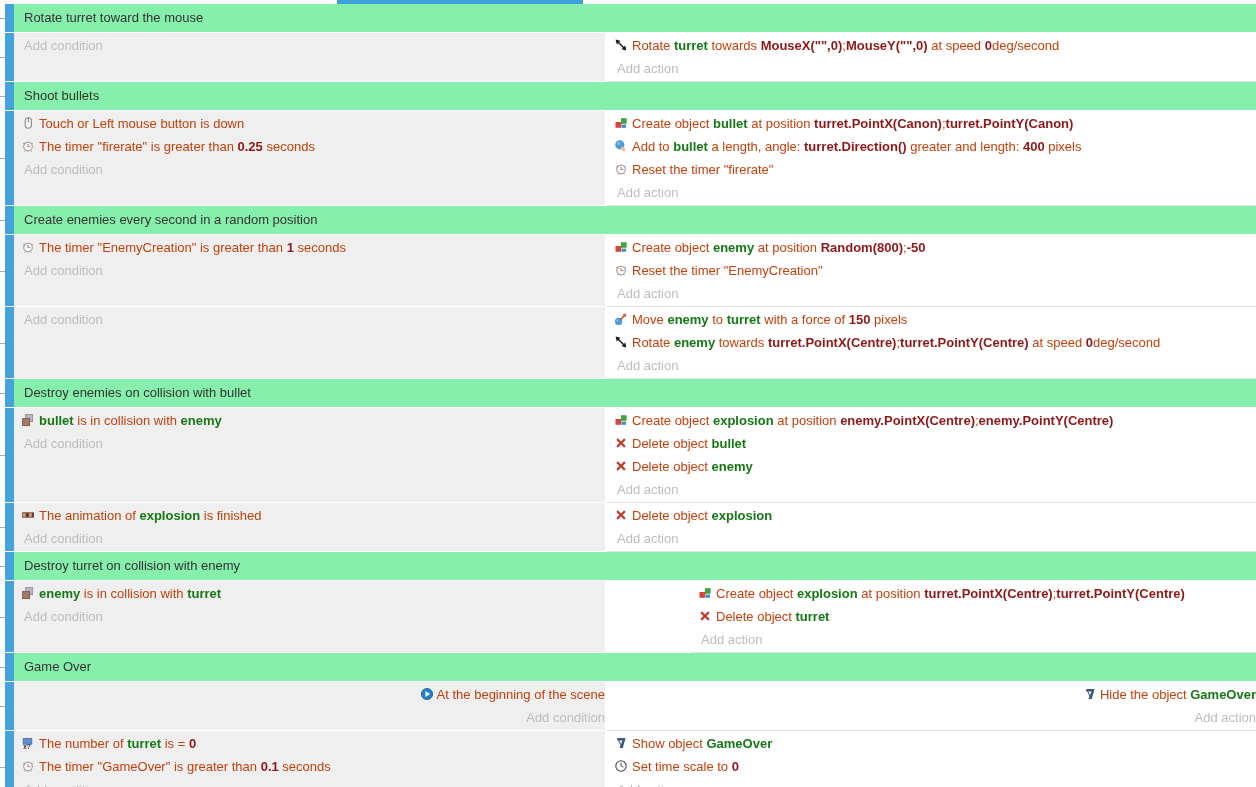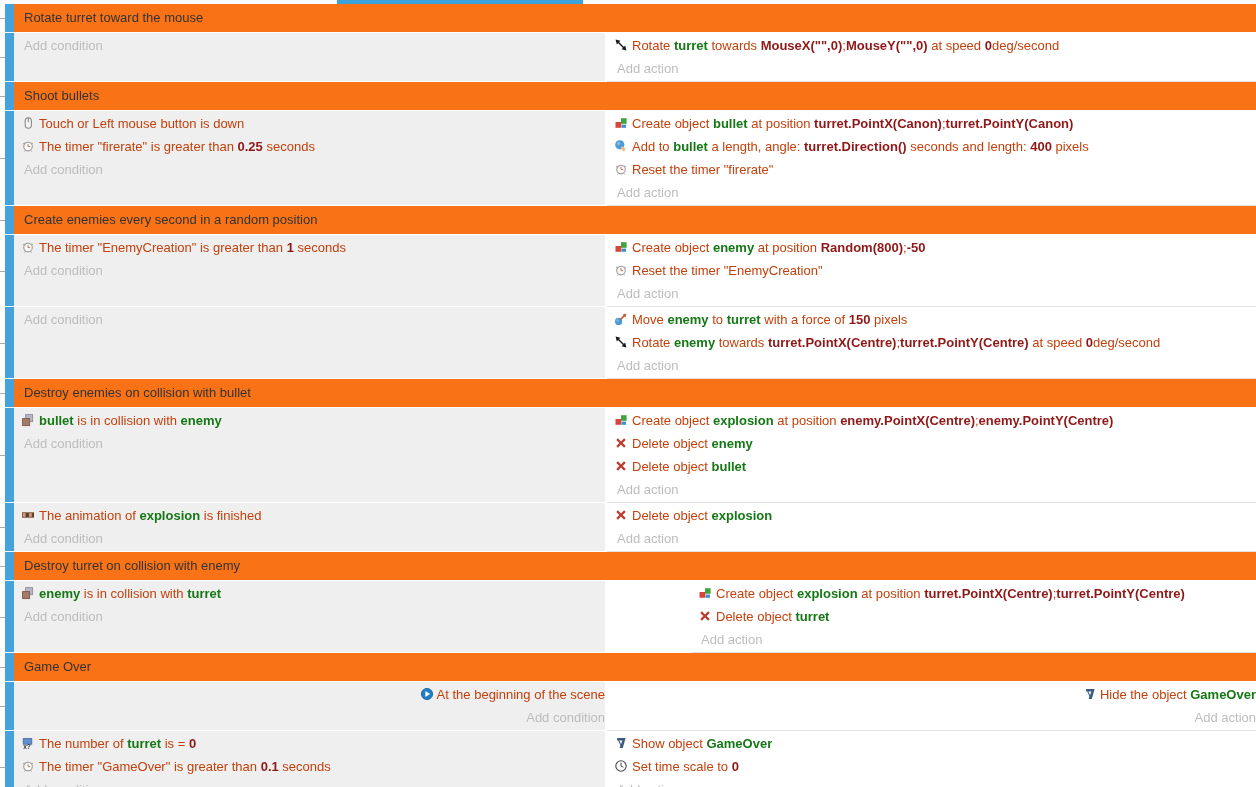--- a/index.html
+++ b/index.html
@@ -4,21 +4,21 @@
 <style>
   html,body{margin:0;padding:0;background:#fff;}
   body{font-family:"Liberation Sans",sans-serif;font-size:13px;color:#2b2b2b;}
   .sheet{position:relative;width:1256px;height:787px;overflow:hidden;background:#fff;}
   .top-strip{height:4px;background:#fafafa;position:relative;}
   .top-strip .hl{position:absolute;left:337px;top:0;height:4px;width:246px;background:#3ba2dc;}
   .row{display:flex;align-items:stretch;margin-bottom:1px;}
   .gutter{width:5px;flex:none;position:relative;background:#fdfdfd;}
   .tick{position:absolute;top:50%;left:0;width:5px;border-top:1px solid #a9a9a9;}
   .handle{width:9px;flex:none;background:#44a3dc;}
-  .comment{flex:1;background:#f97316;height:28px;line-height:28px;padding-left:10px;color:#333;overflow:hidden;white-space:nowrap;}
+  .comment{flex:1;background:#86efac;height:28px;line-height:28px;padding-left:10px;color:#333;overflow:hidden;white-space:nowrap;}
   .event{flex:1;display:flex;align-items:stretch;}
   .conds{width:591px;flex:none;background:#efefef;padding-top:1px;overflow:hidden;}
   .colgap{width:2px;flex:none;background:#fff;}
   .acts{flex:1;background:#fff;padding-top:1px;overflow:hidden;box-shadow:0 1px 0 #e2e2e2;}
   .item{height:23px;line-height:23px;padding-left:7px;white-space:pre;overflow:hidden;}
   .icon{display:inline-block;width:15px;margin-right:3px;}
   .icon svg{vertical-align:-2px;}
   .seg-p{color:#c2410c;}
   .seg-o{color:#157815;font-weight:bold;}
   .seg-e{color:#8f1717;font-weight:bold;}
@@ -92,21 +92,21 @@
           <div class="acts">
             <div class="item"><span class="icon"><svg width="14" height="14" viewBox="0 0 14 14">
                   <rect x="1.5" y="6" width="5.8" height="5.8" fill="#d9453a"></rect>
                   <rect x="7" y="2.2" width="5.6" height="5.6" fill="#3fa33f"></rect>
                   <rect x="7.6" y="8.6" width="4.4" height="3.2" fill="#3f8fd0"></rect>
                 </svg></span><span class="seg-p">Create object </span><span class="seg-o">bullet</span><span class="seg-p"> at position </span><span class="seg-e">turret.PointX(Canon)</span><span class="seg-p">;</span><span class="seg-e">turret.PointY(Canon)</span></div>
             <div class="item"><span class="icon"><svg width="14" height="14" viewBox="0 0 14 14">
                   <circle cx="5.8" cy="5.8" r="4.6" fill="#4d9ad6"></circle>
                   <circle cx="4.6" cy="4.4" r="1.6" fill="#7fc0ea"></circle>
                   <path d="M7.5 7.5 Q11 7.8 11.6 11.2 L9 12.4 Q6.8 10.6 7 8.2 Z" fill="#f0bd8d"></path>
-                </svg></span><span class="seg-p">Add to </span><span class="seg-o">bullet</span><span class="seg-p"> a length, angle: </span><span class="seg-e">turret.Direction()</span><span class="seg-p"> seconds and length: </span><span class="seg-e">400</span><span class="seg-p"> pixels</span></div>
+                </svg></span><span class="seg-p">Add to </span><span class="seg-o">bullet</span><span class="seg-p"> a length, angle: </span><span class="seg-e">turret.Direction()</span><span class="seg-p"> greater and length: </span><span class="seg-e">400</span><span class="seg-p"> pixels</span></div>
             <div class="item"><span class="icon"><svg width="14" height="14" viewBox="0 0 14 14">
                   <circle cx="7" cy="7.6" r="4.3" fill="#fbfbfb" stroke="#a09a9a" stroke-width="1.1"></circle>
                   <line x1="7" y1="7.6" x2="7" y2="4.9" stroke="#c07560" stroke-width="1"></line>
                   <line x1="7" y1="7.6" x2="9.2" y2="7.6" stroke="#c07560" stroke-width="1"></line>
                   <line x1="3.6" y1="3.9" x2="2.4" y2="5" stroke="#a09a9a" stroke-width="1.2"></line>
                   <line x1="10.4" y1="3.9" x2="11.6" y2="5" stroke="#a09a9a" stroke-width="1.2"></line>
                   <line x1="4.4" y1="11.4" x2="3.5" y2="12.5" stroke="#a09a9a" stroke-width="1"></line>
                   <line x1="9.6" y1="11.4" x2="10.5" y2="12.5" stroke="#a09a9a" stroke-width="1"></line>
                 </svg></span><span class="seg-p">Reset the timer "firerate"</span></div>
             <div class="addlink">Add action</div>
@@ -206,24 +206,24 @@
           </div>
           <div class="colgap"></div>
           <div class="acts">
             <div class="item"><span class="icon"><svg width="14" height="14" viewBox="0 0 14 14">
                   <rect x="1.5" y="6" width="5.8" height="5.8" fill="#d9453a"></rect>
                   <rect x="7" y="2.2" width="5.6" height="5.6" fill="#3fa33f"></rect>
                   <rect x="7.6" y="8.6" width="4.4" height="3.2" fill="#3f8fd0"></rect>
                 </svg></span><span class="seg-p">Create object </span><span class="seg-o">explosion</span><span class="seg-p"> at position </span><span class="seg-e">enemy.PointX(Centre)</span><span class="seg-p">;</span><span class="seg-e">enemy.PointY(Centre)</span></div>
             <div class="item"><span class="icon"><svg width="14" height="14" viewBox="0 0 14 14">
                   <path d="M2.3 3.9 L3.9 2.3 L7 5.4 L10.1 2.3 L11.7 3.9 L8.6 7 L11.7 10.1 L10.1 11.7 L7 8.6 L3.9 11.7 L2.3 10.1 L5.4 7 Z" fill="#bf3a2b"></path>
+                </svg></span><span class="seg-p">Delete object </span><span class="seg-o">bullet</span></div>
+            <div class="item"><span class="icon"><svg width="14" height="14" viewBox="0 0 14 14">
+                  <path d="M2.3 3.9 L3.9 2.3 L7 5.4 L10.1 2.3 L11.7 3.9 L8.6 7 L11.7 10.1 L10.1 11.7 L7 8.6 L3.9 11.7 L2.3 10.1 L5.4 7 Z" fill="#bf3a2b"></path>
                 </svg></span><span class="seg-p">Delete object </span><span class="seg-o">enemy</span></div>
-            <div class="item"><span class="icon"><svg width="14" height="14" viewBox="0 0 14 14">
-                  <path d="M2.3 3.9 L3.9 2.3 L7 5.4 L10.1 2.3 L11.7 3.9 L8.6 7 L11.7 10.1 L10.1 11.7 L7 8.6 L3.9 11.7 L2.3 10.1 L5.4 7 Z" fill="#bf3a2b"></path>
-                </svg></span><span class="seg-p">Delete object </span><span class="seg-o">bullet</span></div>
             <div class="addlink">Add action</div>
           </div>
         </div>
       </div>
       <div class="row">
         <div class="gutter">
           <span class="tick"></span>
         </div>
         <div class="handle"></div>
         <div class="event" style="min-height: 48px; justify-content: flex-end;">

